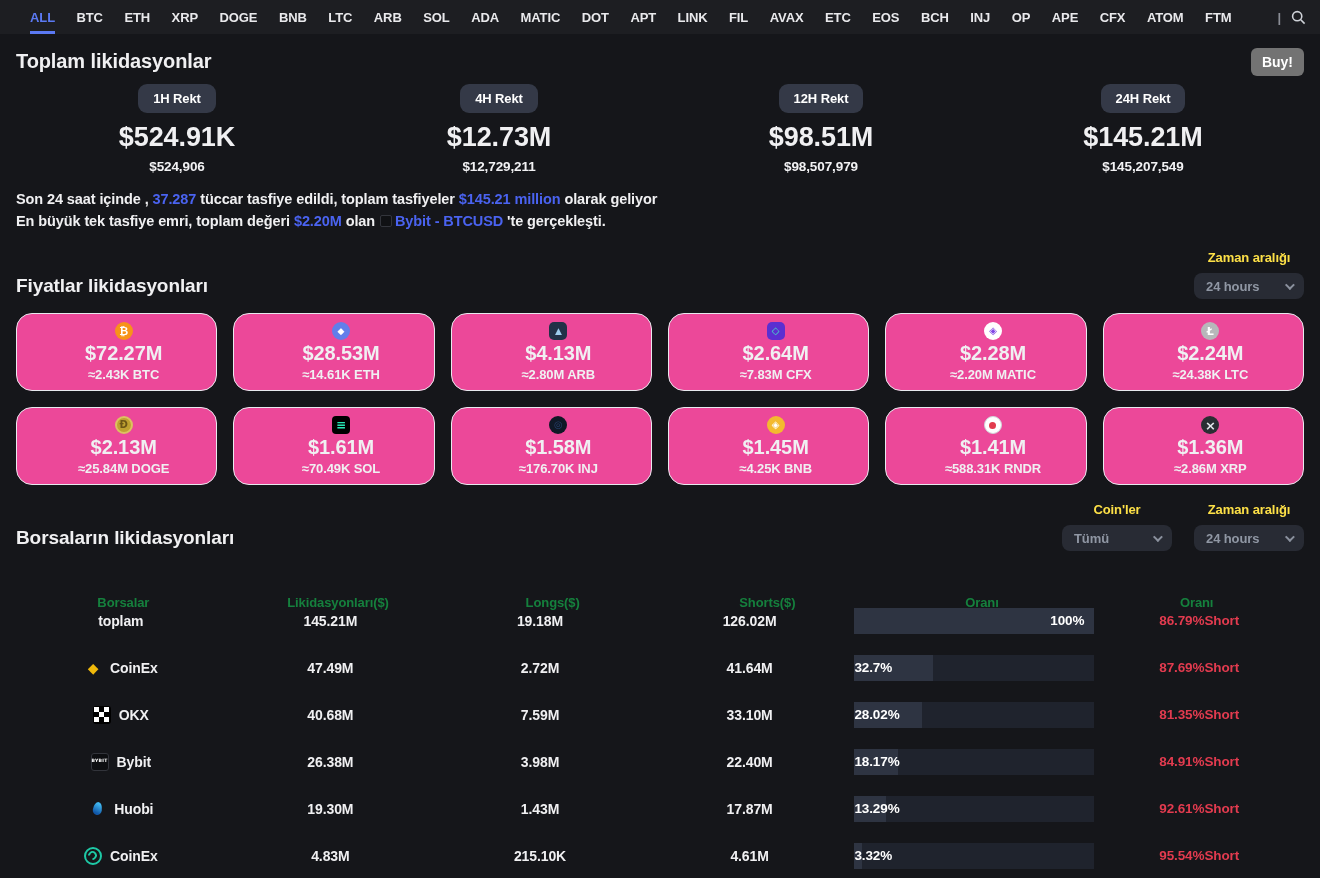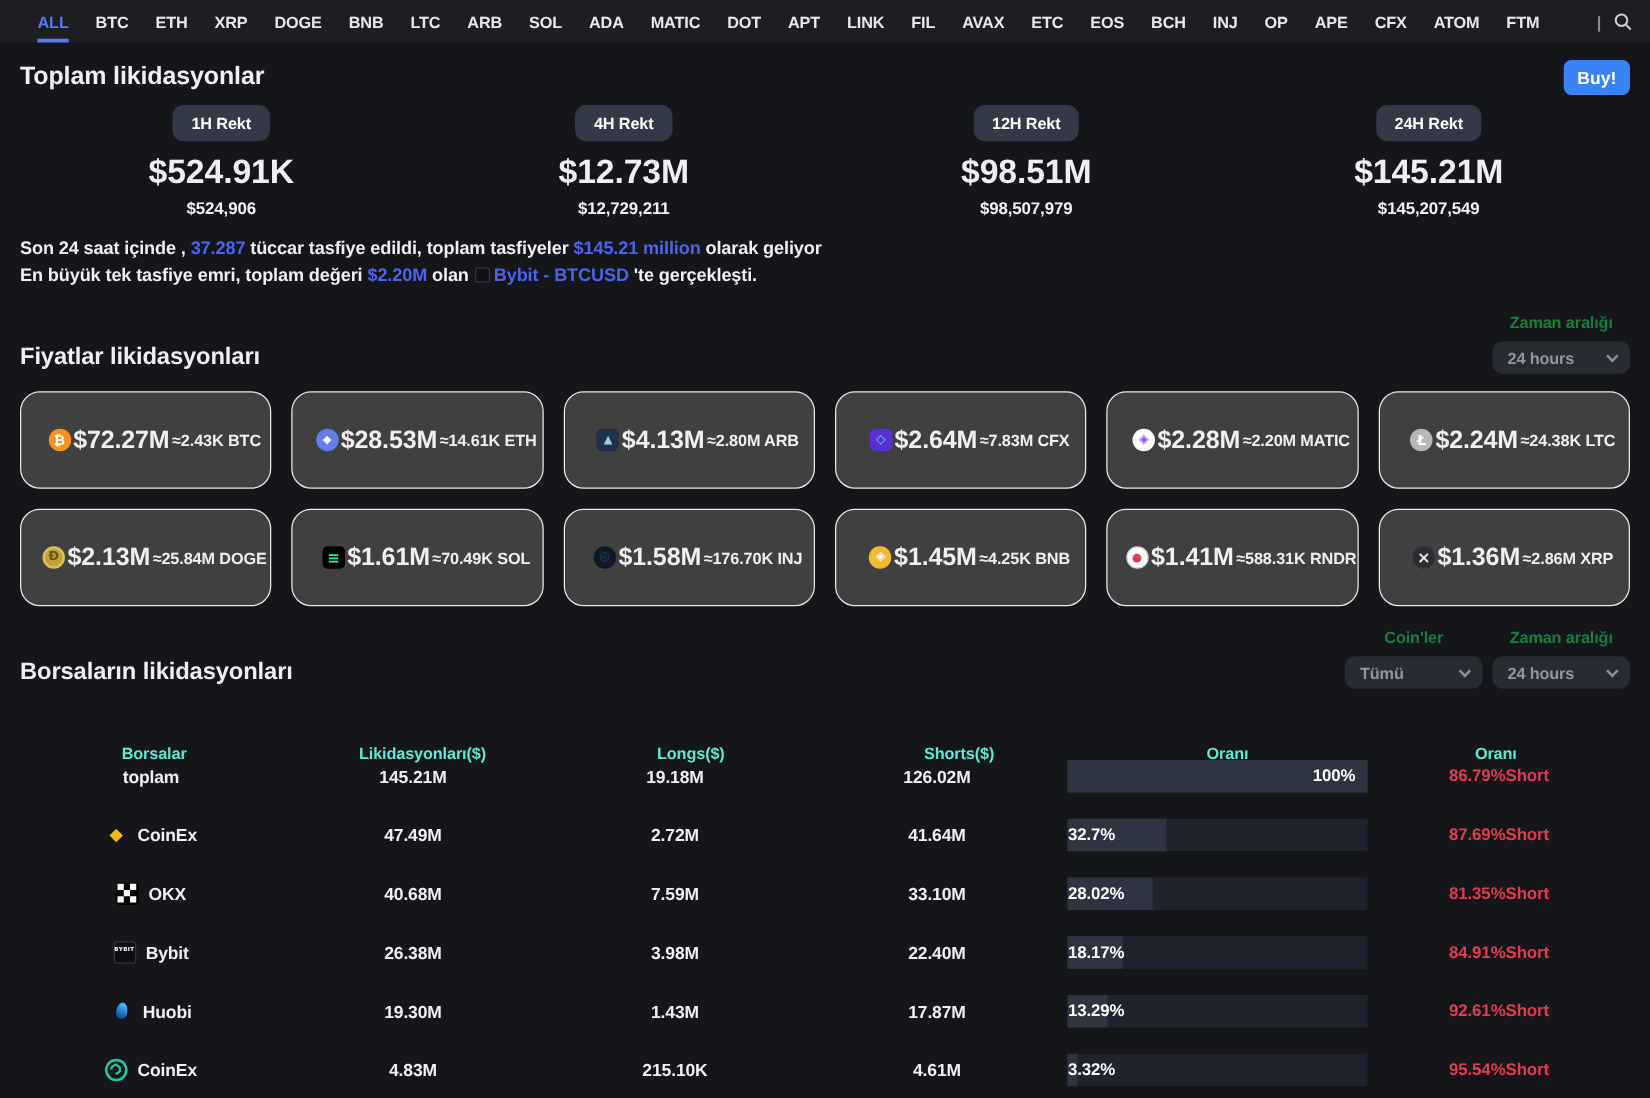--- a/index.html
+++ b/index.html
@@ -19,51 +19,51 @@
   .nav-item { font-size:13px; color:#e9e9ec; cursor:pointer; position:relative; height:34px; display:flex; align-items:center; }
   .nav-item.active { color:#5b79f3; }
   .nav-item.active::after { content:""; position:absolute; left:0; right:0; bottom:0; height:3px; background:#5b79f3; }
   .nav-right { margin-left:auto; display:flex; align-items:center; gap:10px; color:#b9bcc4; }
   .nav-sep { font-size:13px; color:#8a8d96; }
   
   .content { padding:0 16px; }
   .section-head-row { display:flex; align-items:flex-start; justify-content:space-between; }
   .page-title { font-size:20px; margin-top:16px; }
   .buy-btn {
-    margin-top:14px; background:#3b82f6; color:#fff; border:none; border-radius:6px;
+    margin-top:14px; background:#737373; color:#fff; border:none; border-radius:6px;
     padding:6px 11px; font-size:14px; font-weight:700; cursor:pointer;
     font-family:inherit;
   }
   
   .stats-grid { display:grid; grid-template-columns:repeat(4,1fr); margin-top:8px; }
   .stat { display:flex; flex-direction:column; align-items:center; }
   .stat-pill { background:#343947; border-radius:9px; padding:7px 15px; font-size:13px; color:#fff; }
   .stat-value { font-size:27px; margin-top:9px; }
   .stat-exact { font-size:13.5px; margin-top:6px; color:#f2f2f4; }
   
   .summary { margin-top:14px; font-size:14.5px; line-height:22px; }
   .summary .accent { color:#4a63f0; }
   .seg-icon { display:inline-block; width:12px; height:12px; background:#101114; border:1px solid #33353c; border-radius:2px; vertical-align:-1px; margin:0 3px 0 1px; }
   
   .sec-title { font-size:19px; }
   .ctrl-group { display:flex; flex-direction:column; align-items:center; }
-  .ctrl-label { font-size:13px; color:#15803d; margin-bottom:8px; }
+  .ctrl-label { font-size:13px; color:#fde047; margin-bottom:8px; }
   .dropdown {
     width:110px; height:26px; background:#282b34; border-radius:8px; cursor:pointer;
     display:flex; align-items:center; justify-content:space-between; padding:0 12px;
     font-size:13px; color:#9097a4;
   }
   .chev { width:7px; height:7px; border-right:2px solid #8b919e; border-bottom:2px solid #8b919e; transform:rotate(45deg) translateY(-2px); }
-  .controls-right { display:flex; gap:8px; }
+  .controls-right { display:flex; gap:22px; }
   
   .coin-grid { display:grid; grid-template-columns:repeat(6,1fr); gap:16px; margin-top:14px; }
   .coin-card {
     height:78px; border:1px solid #e7e9ee; border-radius:16px; cursor:pointer;
-    display:flex; flex-direction:row; align-items:center; justify-content:center; gap:2px;
-    background:#404040;
+    display:flex; flex-direction:column; align-items:center; justify-content:center; gap:2px;
+    background:#ec4899;
     padding-left:14px;
   }
   .coin-value { font-size:20px; }
   .coin-approx { font-size:13px; }
   
   .icon {
     width:18px; height:18px; border-radius:50%; display:inline-flex;
     align-items:center; justify-content:center; font-size:11px; line-height:1;
     font-family:"DejaVu Sans",sans-serif; font-weight:700; flex:0 0 auto;
   }
@@ -88,21 +88,21 @@
   .ic-bybit::before { content:"BYBIT"; font-size:4.5px; letter-spacing:0.3px; }
   .ic-huobi { background:transparent; }
   .ic-huobi::before { content:""; width:9px; height:13px; background:linear-gradient(200deg,#3fb6f0 20%,#1157a8 80%);
     border-radius:55% 45% 50% 50% / 62% 62% 38% 38%; transform:rotate(8deg); }
   .ic-coinex { border:2px solid #1ec9a6; background:transparent; }
   .ic-coinex::before { content:""; width:5px; height:5px; border:2px solid #1ec9a6; border-radius:50%; border-left-color:transparent; transform:rotate(-45deg); }
   
   .exch-table { margin-top:2px; }
   .t-row { display:grid; grid-template-columns:repeat(6,1fr); align-items:center; height:47px; }
   .t-head { height:34px; margin-top:12px; }
-  .t-head .th { font-size:13px; text-align:center; color:#5eead4;margin-top:32px; }
+  .t-head .th { font-size:13px; text-align:center; color:#15803d;margin-top:32px; }
   .td { font-size:14px; text-align:center; }
   .td-name { display:flex; align-items:center; justify-content:center; gap:8px; font-size:14px; }
   .bar-wrap { width:240px; height:26px; margin:0 auto; background:#1f232d; position:relative; }
   .bar-fill { position:absolute; left:0; top:0; bottom:0; background:#2e3442; }
   .bar-label { position:absolute; left:0; top:0; bottom:0; display:flex; align-items:center; font-size:13.5px; color:#fff; z-index:2; }
   .bar-label.right { left:auto; right:10px; }
   .td-short { color:#e23b4f; font-size:13.5px; }
   
   .search-svg { display:block; cursor:pointer; }
 </style>

